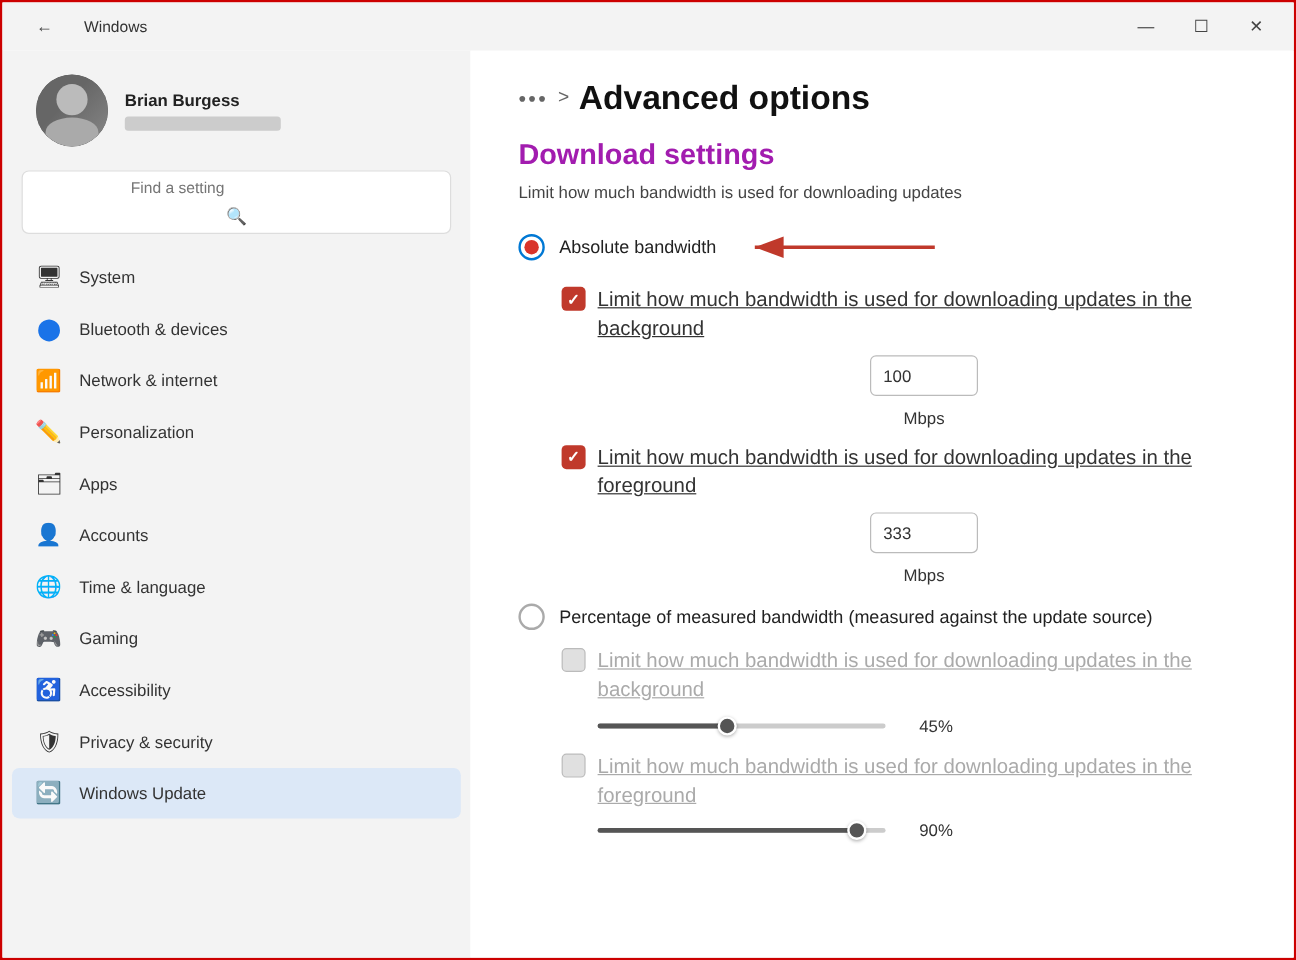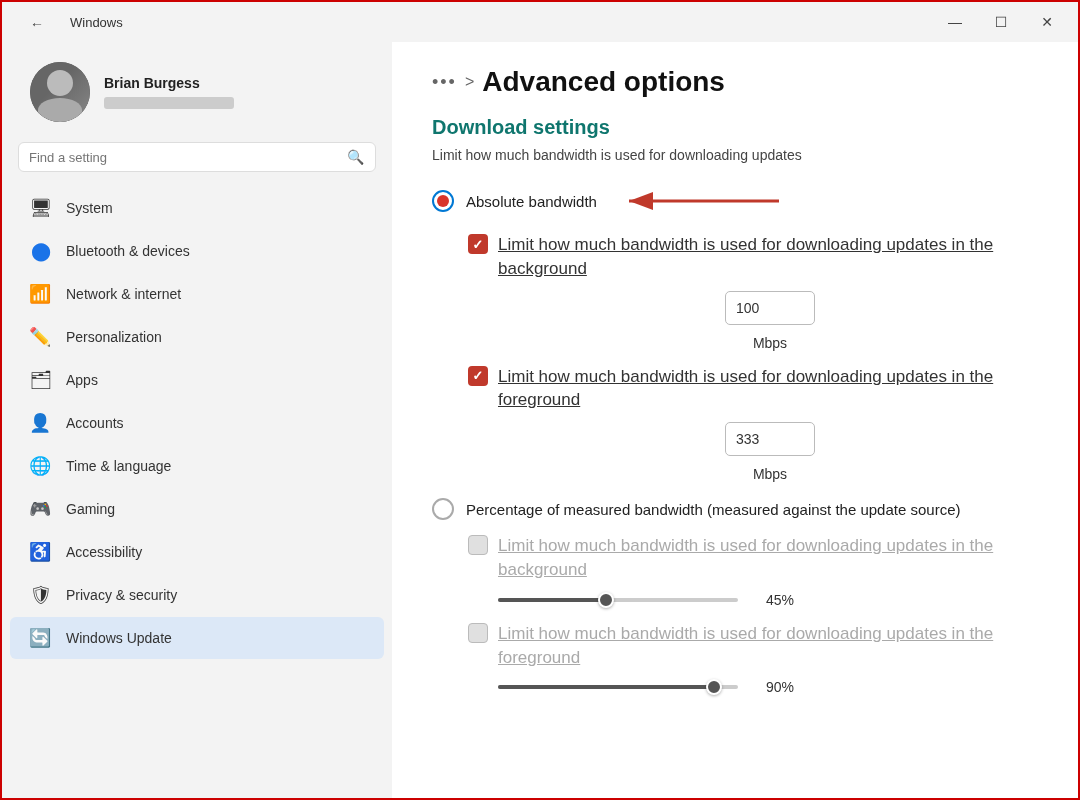--- a/index.html
+++ b/index.html
@@ -130,20 +130,21 @@
 
     .search-box {
       margin: 4px 16px 14px 16px;
       display: flex;
       align-items: center;
       background: white;
       border: 1px solid #ddd;
       border-radius: 6px;
       padding: 6px 10px;
       gap: 8px;
+      flex-direction: column;
     }
     .search-box input {
       border: none;
       outline: none;
       font-size: 13px;
       color: #555;
       background: transparent;
       flex: 1;
     }
     .search-icon {
@@ -195,23 +196,23 @@
       color: #666;
       font-size: 16px;
     }
     .page-title {
       font-size: 28px;
       font-weight: 600;
       color: #111;
       text-align: center;
     }
     .section-title {
-      font-size: 20px;
+      font-size: 24px;
       font-weight: 600;
-      color: #0f766e;
+      color: #a21caf;
       margin: 18px 0 8px 0;
     }
     .section-desc {
       font-size: 14px;
       color: #444;
       margin-bottom: 20px;
     }
 
     .radio-row {
       display: flex;

